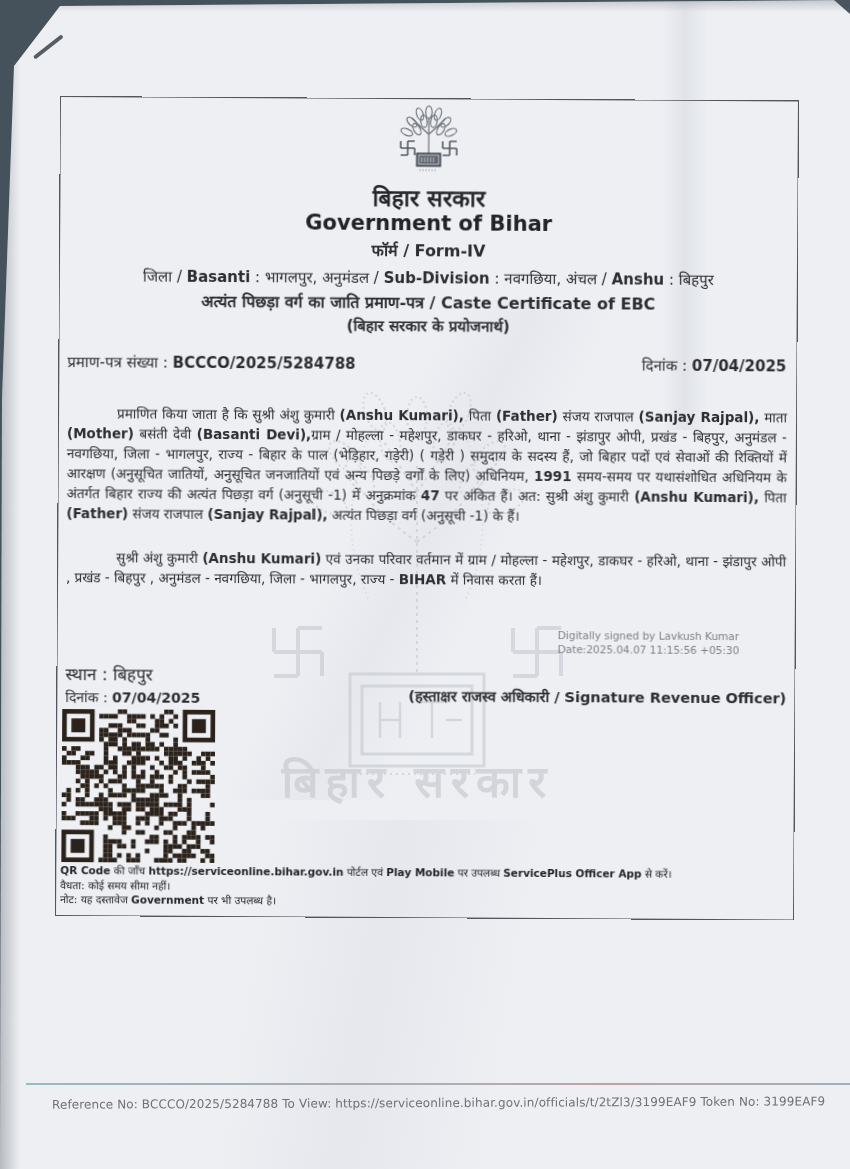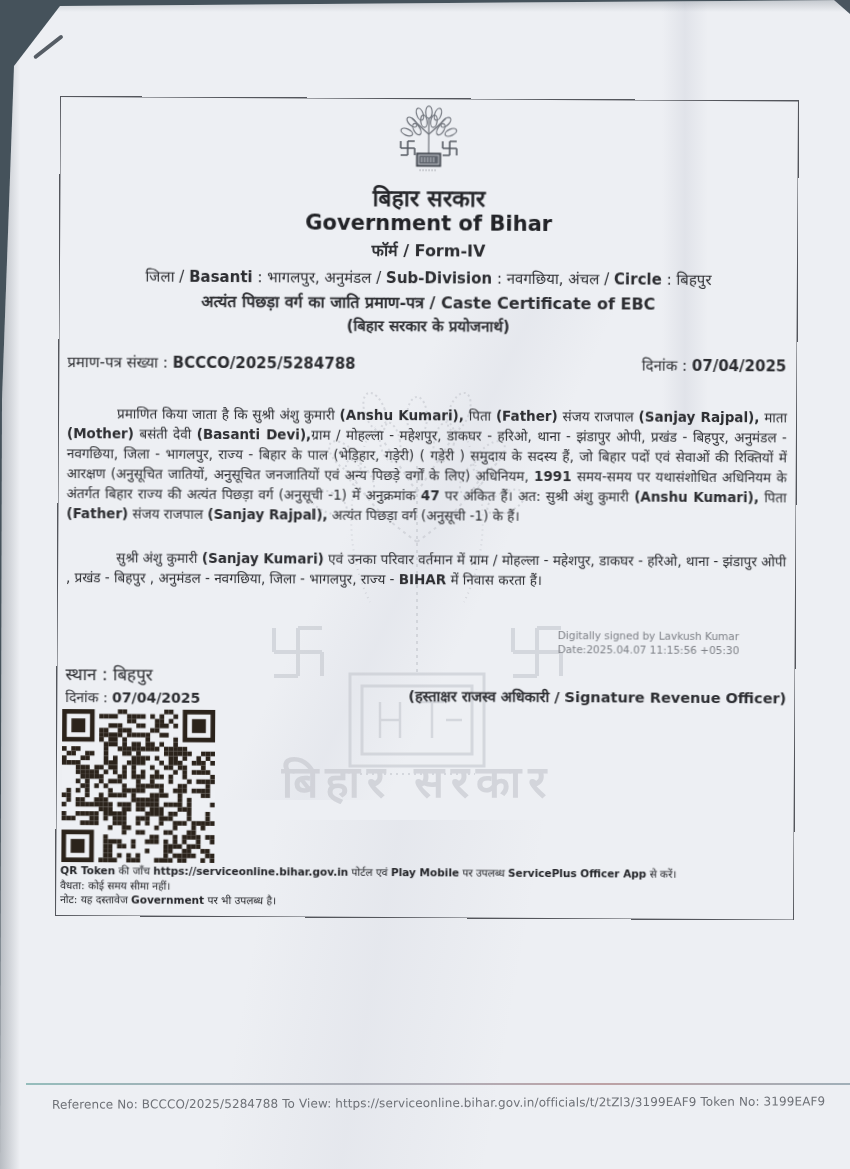--- a/index.html
+++ b/index.html
@@ -134,31 +134,31 @@
         <rect x="19" y="49" width="24" height="13" fill="#5f646d" stroke="#383d45" stroke-width="1"></rect>
         <rect x="21" y="51" width="20" height="9" fill="none" stroke="#cfd2d8" stroke-width="0.8"></rect>
         <path d="M24 53 v5 M27 53 v5 M30 53 v5 M33 53 v5 M36 53 v5" stroke="#d6d9df" stroke-width="0.8"></path>
         <path d="M22 66 h18" stroke="#70747c" stroke-width="1" stroke-dasharray="1 2"></path>
       </g>
     </svg>
 
     <div class="h-hi">बिहार सरकार</div>
     <div class="h-en">Government of Bihar</div>
     <div class="h-form">फॉर्म / Form-IV</div>
-    <div class="h-district"><span>जिला / </span><span class="b">Basanti</span><span> : भागलपुर, अनुमंडल / </span><span class="b">Sub-Division</span><span> : नवगछिया, अंचल / </span><span class="b">Circle</span><span> : बिहपुर</span></div>
+    <div class="h-district"><span>जिला / </span><span class="b">Basanti</span><span> : भागलपुर, अनुमंडल / </span><span class="b">Sub-Division</span><span> : नवगछिया, अंचल / </span><span class="b">Anshu</span><span> : बिहपुर</span></div>
     <div class="h-title"><span class="b">अत्यंत पिछड़ा वर्ग का जाति प्रमाण-पत्र / </span><span class="b">Caste Certificate of EBC</span></div>
     <div class="h-purpose">(बिहार सरकार के प्रयोजनार्थ)</div>
 
     <div class="meta-row">
       <div><span>प्रमाण-पत्र संख्या : </span><span class="b">BCCCO/2025/5284788</span></div>
       <div><span>दिनांक : </span><span class="b">07/04/2025</span></div>
     </div>
 
     <p class="para p1"><span>प्रमाणित किया जाता है कि सुश्री अंशु कुमारी </span><span class="b">(Anshu Kumari),</span><span> पिता </span><span class="b">(Father)</span><span> संजय राजपाल </span><span class="b">(Sanjay Rajpal),</span><span> माता </span><span class="b">(Mother)</span><span> बसंती देवी </span><span class="b">(Basanti Devi),</span><span>ग्राम / मोहल्ला - महेशपुर, डाकघर - हरिओ, थाना - झंडापुर ओपी, प्रखंड - बिहपुर, अनुमंडल - नवगछिया, जिला - भागलपुर, राज्य - बिहार के पाल (भेड़िहार, गड़ेरी) ( गड़ेरी ) समुदाय के सदस्य हैं, जो बिहार पदों एवं सेवाओं की रिक्तियों में आरक्षण (अनुसूचित जातियों, अनुसूचित जनजातियों एवं अन्य पिछड़े वर्गों के लिए) अधिनियम, </span><span class="b">1991</span><span> समय-समय पर यथासंशोधित अधिनियम के अंतर्गत बिहार राज्य की अत्यंत पिछड़ा वर्ग (अनुसूची -1) में अनुक्रमांक </span><span class="b">47</span><span> पर अंकित हैं। अत: सुश्री अंशु कुमारी </span><span class="b">(Anshu Kumari),</span><span> पिता </span><span class="b">(Father)</span><span> संजय राजपाल </span><span class="b">(Sanjay Rajpal),</span><span> अत्यंत पिछड़ा वर्ग (अनुसूची -1) के हैं।</span></p>
-    <p class="para p2"><span>सुश्री अंशु कुमारी </span><span class="b">(Sanjay Kumari)</span><span> एवं उनका परिवार वर्तमान में ग्राम / मोहल्ला - महेशपुर, डाकघर - हरिओ, थाना - झंडापुर ओपी , प्रखंड - बिहपुर , अनुमंडल - नवगछिया, जिला - भागलपुर, राज्य - </span><span class="b">BIHAR</span><span> में निवास करता हैं।</span></p>
+    <p class="para p2"><span>सुश्री अंशु कुमारी </span><span class="b">(Anshu Kumari)</span><span> एवं उनका परिवार वर्तमान में ग्राम / मोहल्ला - महेशपुर, डाकघर - हरिओ, थाना - झंडापुर ओपी , प्रखंड - बिहपुर , अनुमंडल - नवगछिया, जिला - भागलपुर, राज्य - </span><span class="b">BIHAR</span><span> में निवास करता हैं।</span></p>
 
     <div class="digital-sig">
       <div>Digitally signed by Lavkush Kumar</div>
       <div>Date:2025.04.07 11:15:56 +05:30</div>
     </div>
 
     <div class="place">स्थान : बिहपुर</div>
     <div class="sig-date"><span>दिनांक : </span><span class="b">07/04/2025</span></div>
     <div class="officer">(हस्ताक्षर राजस्व अधिकारी / Signature Revenue Officer)</div>
 
@@ -601,21 +601,21 @@
         <rect x="9.272727272727273" y="9.272727272727273" width="13.90909090909091" height="13.90909090909091" fill="#2b231b"></rect>
         <rect x="120.54545454545456" y="0" width="32.45454545454545" height="32.45454545454545" fill="#2b231b"></rect>
         <rect x="125.18181818181819" y="4.636363636363637" width="23.181818181818183" height="23.181818181818183" fill="#eef0f4"></rect>
         <rect x="129.8181818181818" y="9.272727272727273" width="13.90909090909091" height="13.90909090909091" fill="#2b231b"></rect>
         <rect x="0" y="120.54545454545456" width="32.45454545454545" height="32.45454545454545" fill="#2b231b"></rect>
         <rect x="4.636363636363637" y="125.18181818181819" width="23.181818181818183" height="23.181818181818183" fill="#eef0f4"></rect>
         <rect x="9.272727272727273" y="129.8181818181818" width="13.90909090909091" height="13.90909090909091" fill="#2b231b"></rect>
       </svg>
 
     <div class="foot">
-      <div><span class="b">QR Token</span><span> की जाँच </span><span class="b">https://serviceonline.bihar.gov.in</span><span> पोर्टल एवं </span><span class="b">Play Mobile</span><span> पर उपलब्ध </span><span class="b">ServicePlus Officer App</span><span> से करें।</span></div>
+      <div><span class="b">QR Code</span><span> की जाँच </span><span class="b">https://serviceonline.bihar.gov.in</span><span> पोर्टल एवं </span><span class="b">Play Mobile</span><span> पर उपलब्ध </span><span class="b">ServicePlus Officer App</span><span> से करें।</span></div>
       <div><span>वैधता: कोई समय सीमा नहीं।</span></div>
       <div><span>नोट: यह दस्तावेज </span><span class="b">Government</span><span> पर भी उपलब्ध है।</span></div>
     </div>
   </div>
 
   <div class="scan-line"></div>
   <div class="reference">Reference No: BCCCO/2025/5284788 To View: https://serviceonline.bihar.gov.in/officials/t/2tZl3/3199EAF9 Token No: 3199EAF9</div>
 </div>
 
 <div class="corner-tr"></div>

